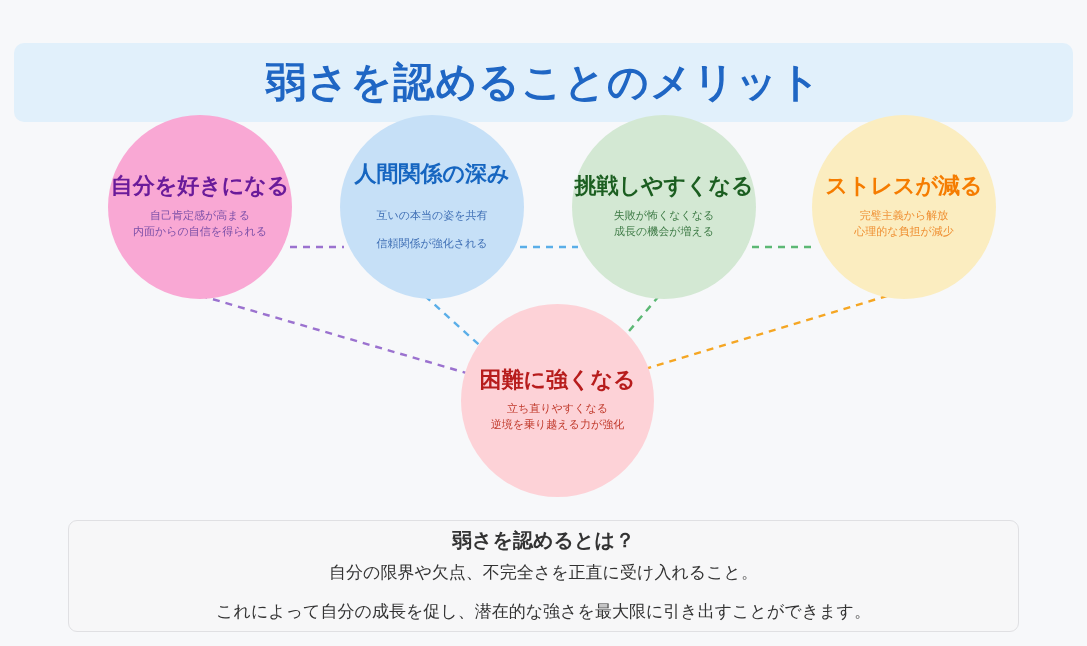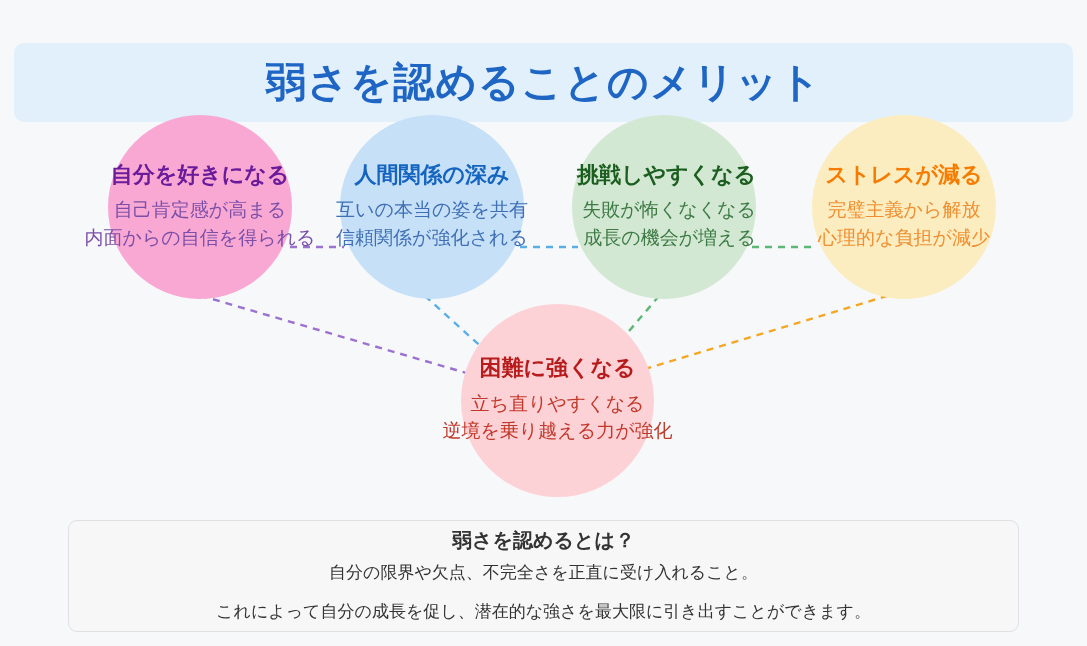--- a/index.html
+++ b/index.html
@@ -64,29 +64,29 @@
     box-sizing: border-box;
   }
   .node .node-title {
     font-size: 22px;
     font-weight: bold;
     line-height: 1.1;
     margin-bottom: 9px;
     white-space: nowrap;
   }
   .node .node-desc {
-    font-size: 19px;
+    font-size: 11px;
     line-height: 1.45;
     white-space: nowrap;
   }
 
   
   #node-self      { left: 108px;  top: 19px;  width: 184px; height: 184px; background: #f9a8d4; }
-  #node-relations { left: 340px;  top: 19px;  width: 184px; height: 184px; background: #c6e0f7; }
-  #node-challenge { left: 572px;  top: 19px;  width: 184px; height: 184px; background: #d3e8d3; align-items: flex-end; }
+  #node-relations { left: 340px;  top: 19px;  width: 184px; height: 184px; background: #c6e0f7; gap: 12px; }
+  #node-challenge { left: 572px;  top: 19px;  width: 184px; height: 184px; background: #d3e8d3; }
   #node-stress    { left: 812px;  top: 19px;  width: 184px; height: 184px; background: #fbedc0; }
   #node-resilience{ left: 461px;  top: 208px; width: 193px; height: 193px; background: #fdd2d7; }
 
   
   #summary-box {
     position: absolute;
     left: 68px;
     top: 520px;
     width: 951px;
     height: 112px;

